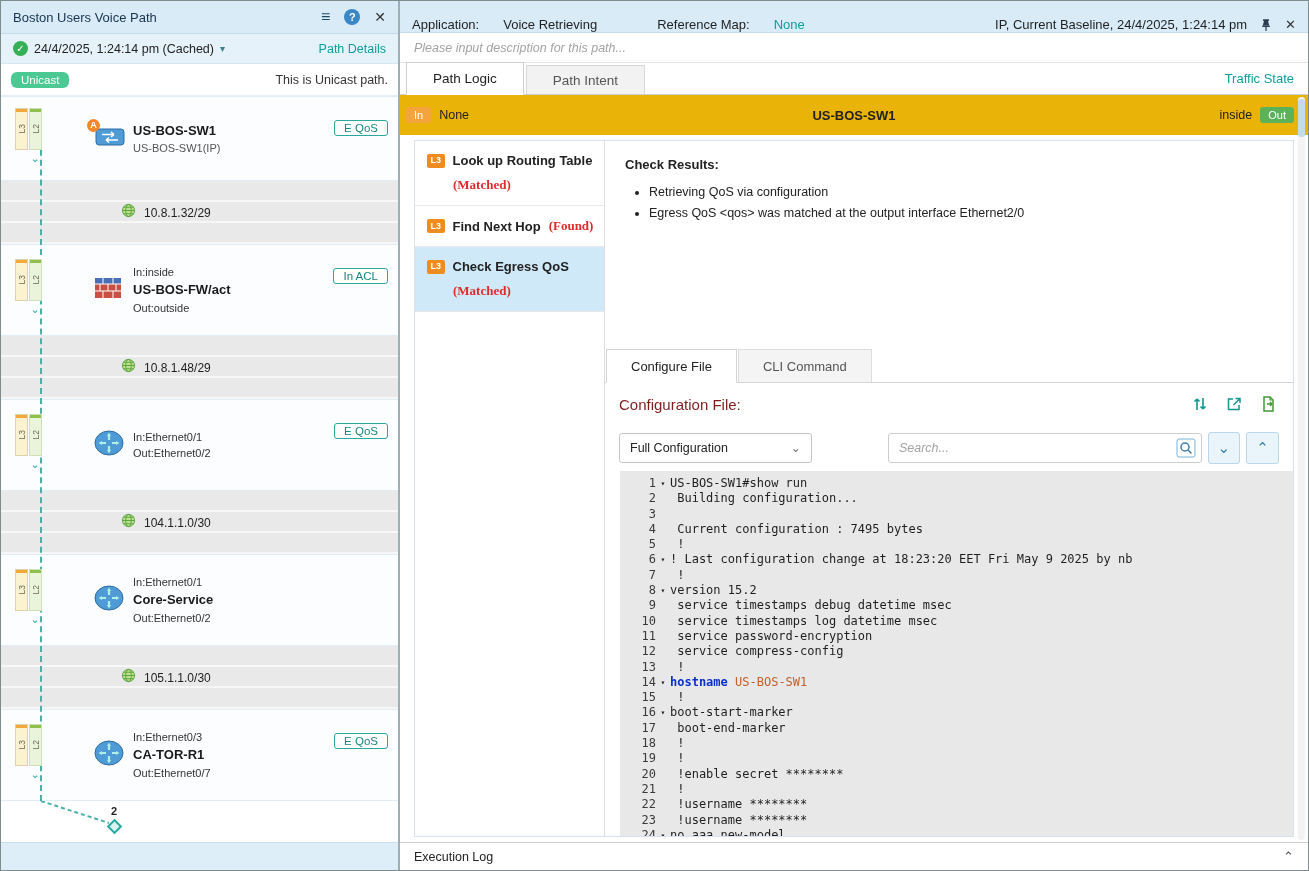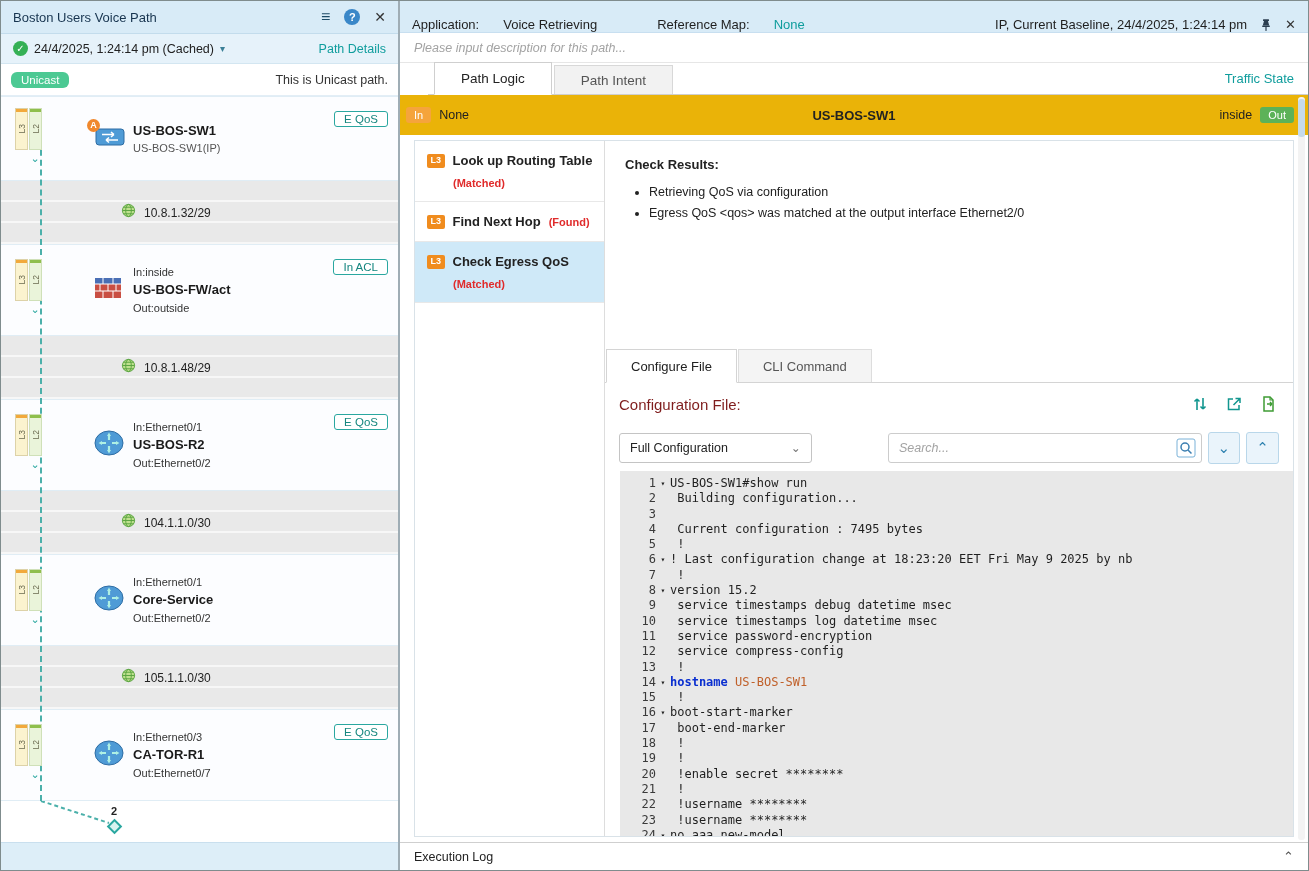--- a/index.html
+++ b/index.html
@@ -33,61 +33,61 @@
   .vtab::before { content:""; position:absolute; top:0; left:0; right:0; height:3px; background:#f2a93b; }
   .vtab.l2 { background:#eaf4da; border-color:#cfe0b8; }
   .vtab.l2::before { background:#8fbf4d; }
   .vtab span { writing-mode:vertical-rl; transform:rotate(180deg); font-size:8.5px; color:#6b6b50; }
   .chev { margin:3px 0 0 12px; color:#2aa7a0; font-size:11px; line-height:10px; text-align:center; width:16px; }
   .dev-icon { position:absolute; left:92px; top:50%; transform:translateY(-50%); z-index:6; }
   .marker-a { position:absolute; left:-6px; top:-5px; width:13px; height:13px; border-radius:50%; background:#f0882d; color:#fff; font-size:9px; font-weight:bold; display:flex; align-items:center; justify-content:center; }
   .dev-io { font-size:11px; color:#333; line-height:16px; }
   .dev-name { font-size:13px; font-weight:bold; color:#1a1a1a; line-height:20px; }
   .dev-sub { font-size:11px; color:#555; line-height:15px; }
-  .dev-badge { position:absolute; right:10px; top:14px; border:1px solid #2aa7a0; color:#16867f; background:#fff; font-size:11.5px; padding:1px 9px; border-radius:3px; }
+  .dev-badge { position:absolute; right:10px; top:23px; border:1px solid #2aa7a0; color:#16867f; background:#fff; font-size:11.5px; padding:1px 9px; border-radius:3px; }
   .link-row { height:63px; background:repeating-linear-gradient(180deg,#e9e9e9 0 19px,#f7f7f7 19px 21px); display:flex; align-items:center; padding-left:120px; gap:8px; }
   .link-row .ip { font-size:12px; color:#222; }
   .node-row { position:relative; height:43px; background:#fff; }
   .node-row svg.diag { position:absolute; left:36px; top:0; }
   .end-node-wrap { position:absolute; left:100px; top:4px; width:26px; text-align:center; }
   .end-label { font-size:11px; font-weight:bold; color:#222; }
   .diamond { width:11px; height:11px; margin:4px auto 0; background:#d9f3f0; border:2px solid #2aa7a0; transform:rotate(45deg); }
   .lp-bottom { height:28px; background:#ddeef8; border-top:1px solid #c9dfee; }
 
   
   .right-panel { flex:1; display:flex; flex-direction:column; position:relative; background:#fff; min-width:0; }
   .rp-topbar { height:32px; background:#d8ebf7; border-bottom:1px solid #c8dff0; display:flex; align-items:flex-end; padding:0 12px; font-size:13px; color:#1f1f1f; gap:24px; flex-shrink:0; }
   .lbl.gap { margin-left:36px; }
   .teal { color:#0f9d9d; cursor:pointer; }
   .rp-top-right { margin-left:auto; display:flex; align-items:center; gap:12px; }
   .closex { font-size:13px; color:#333; cursor:pointer; }
   .rp-desc { height:30px; border-bottom:1px solid #e6e6e6; display:flex; align-items:center; padding:0 14px; flex-shrink:0; }
   .rp-desc input { width:100%; border:none; outline:none; font-size:12.5px; font-style:italic; color:#777; font-family:"Liberation Sans",sans-serif; }
   .rp-desc input::placeholder { color:#a3a3a3; font-style:italic; }
 
-  .rp-tabs { height:32px; border-bottom:1px solid #cfcfcf; display:flex; align-items:flex-end; padding-left:6px; flex-shrink:0; background:#fff;margin-left:28px; }
+  .rp-tabs { height:32px; border-bottom:1px solid #cfcfcf; display:flex; align-items:flex-end; padding-left:6px; flex-shrink:0; background:#fff; }
   .tab { padding:0 26px; display:flex; align-items:center; font-size:13.5px; cursor:pointer; }
   .tab.active { height:33px; margin-bottom:-1px; border:1px solid #cfcfcf; border-bottom:1px solid #fff; background:#fff; color:#222; }
   .tab.inactive { height:29px; border:1px solid #d8d8d8; border-bottom:none; background:#f2f2f2; color:#555; margin-left:2px; }
   .traffic { margin-left:auto; margin-right:14px; align-self:center; color:#0f9d9d; font-size:13px; cursor:pointer; text-decoration:none; }
 
   .rp-flow { height:40px; background:#eab308; display:flex; align-items:center; padding:0 14px 0 6px; font-size:12.5px; color:#222; position:relative; flex-shrink:0; }
   .in-badge { background:#f5a43c; color:#fff; font-size:11px; padding:2px 8px; border-radius:3px; margin-right:8px; }
   .out-badge { background:#5cb258; color:#fff; font-size:11px; padding:2px 8px; border-radius:3px; }
   .flow-dev { position:absolute; left:50%; transform:translateX(-50%); font-size:13px; font-weight:bold; }
   .flow-right { margin-left:auto; display:flex; align-items:center; gap:8px;text-align:right; }
 
   .rp-main { flex:1; margin:5px 14px; border:1px solid #d9e2e8; display:flex; min-height:0; background:#fff; }
   .steps-col { width:190px; flex-shrink:0; border-right:1px solid #ddd; }
   .step { padding:12px 10px 12px 12px; border-bottom:1px solid #e8e8e8; cursor:pointer; }
   .step.selected { background:#cfe9f8; }
   .step-line1 { display:flex; align-items:center; gap:8px; flex-wrap:wrap; }
   .l3badge { background:#f08c1e; color:#fff; font-size:9px; font-weight:bold; padding:2.5px 3.5px; border-radius:2px; line-height:1; flex-shrink:0; }
   .step-label { font-size:13px; font-weight:bold; color:#222; }
-  .step-result { color:#e02b2b; font-size:11px; font-weight:bold; }
+  .step-result { color:#e02b2b; font-size:13px; font-weight:bold;font-family:Liberation Serif, serif; }
   .step-line2 { margin:9px 0 0 26px; }
 
   .results-col { flex:1; display:flex; flex-direction:column; min-width:0; }
   .check-results { height:211px; padding:16px 20px; flex-shrink:0; }
   .cr-title { font-size:13px; font-weight:bold; color:#222; }
   .cr-list { margin:13px 0 0 0; padding-left:24px; }
   .cr-list li { font-size:12.5px; color:#222; margin-bottom:7px; }
 
   .cfg-tabstrip { height:31px; border-bottom:1px solid #d4d4d4; display:flex; align-items:flex-end; padding-left:1px; flex-shrink:0; }
   .cfg-tab { padding:16px 24px; display:flex; align-items:center; font-size:13px; cursor:pointer; }
@@ -230,21 +230,20 @@
                 </div>
               </div>
               <div class="chev">⌄</div>
             </div>
             <div class="dev-icon"><svg width="32" height="28" viewBox="0 0 32 28">
                 <ellipse cx="16" cy="14" rx="14" ry="12" fill="#4f9bd6" stroke="#2e6da4"></ellipse>
                 <path d="M16 7v4m0 6v4M9 14h4m6 0h4" stroke="#aef0e4" stroke-width="2.2" fill="none"></path>
                 <path d="M16 3.5 18 7h-4zM16 24.5 14 21h4zM5.5 14 9 12v4zM26.5 14 23 16v-4z" fill="#aef0e4"></path>
               </svg></div>
             <div class="dev-io">In:Ethernet0/1</div>
-            <div class="dev-name">US-BOS-R2</div>
             <div class="dev-io">Out:Ethernet0/2</div>
             <div class="dev-badge">E QoS</div>
           </div>
           <div class="link-row">
             <span class="globe"><svg width="15" height="15" viewBox="0 0 16 16">
                 <circle cx="8" cy="8" r="6.5" fill="#bfe08e" stroke="#57a33e"></circle>
                 <ellipse cx="8" cy="8" rx="3" ry="6.5" fill="none" stroke="#57a33e"></ellipse>
                 <line x1="1.5" y1="8" x2="14.5" y2="8" stroke="#57a33e"></line>
                 <line x1="2.5" y1="4.5" x2="13.5" y2="4.5" stroke="#57a33e"></line>
                 <line x1="2.5" y1="11.5" x2="13.5" y2="11.5" stroke="#57a33e"></line>

